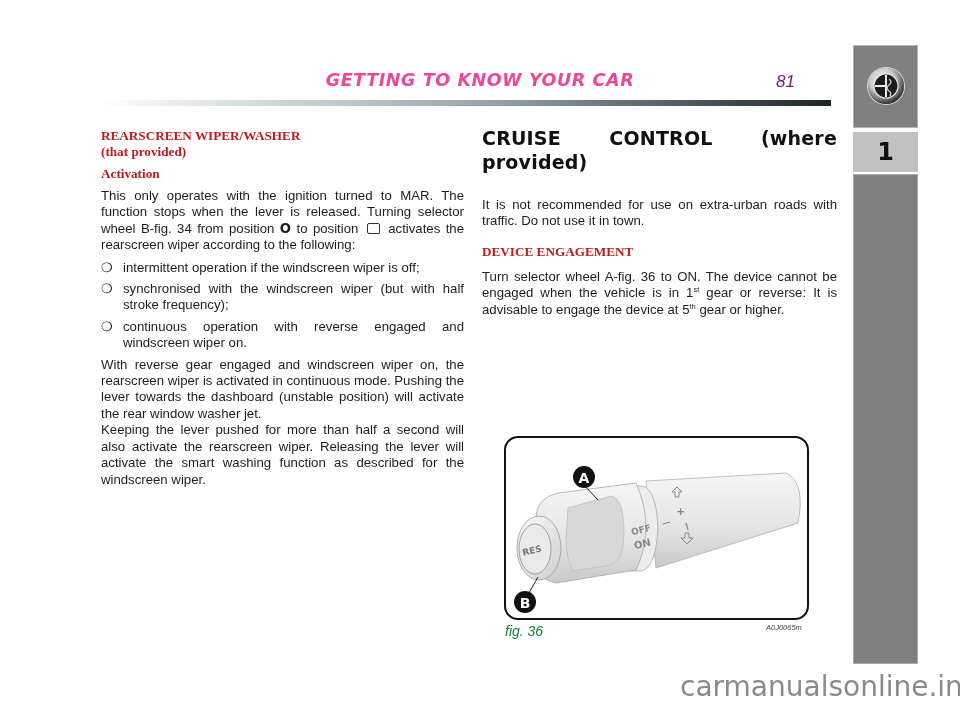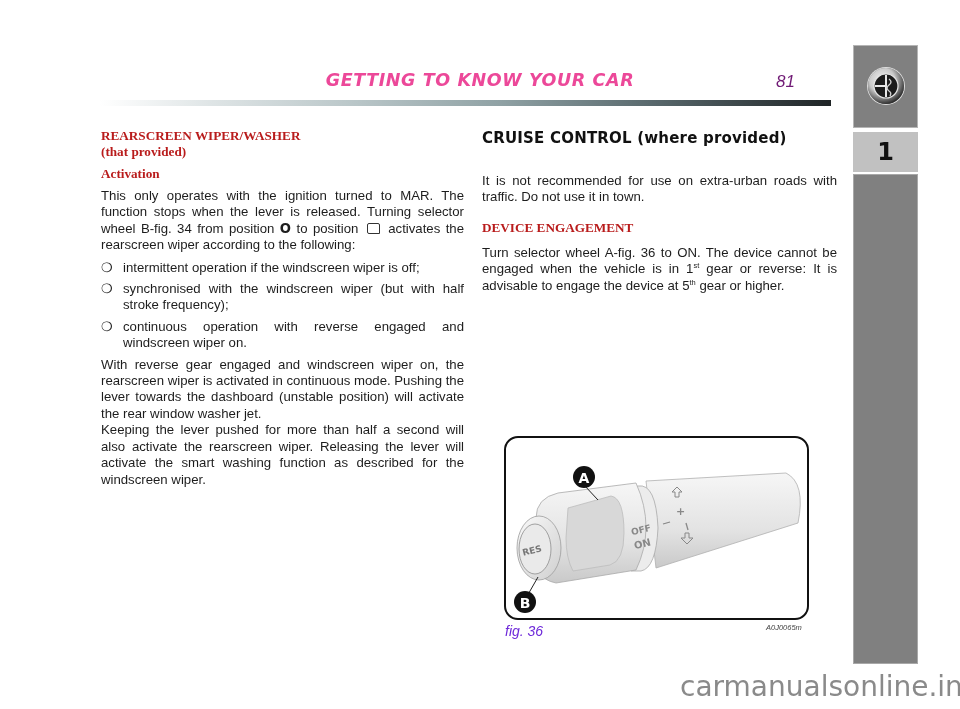--- a/index.html
+++ b/index.html
@@ -23,35 +23,35 @@
             background:radial-gradient(circle at 40% 35%, #f4f4f4 0%, #c9c9c9 40%, #2c2c2c 75%, #0e0e0e 100%);
             box-shadow:0 0 0 1px #dcdcdc; }
     .logo svg { position:absolute; left:0; top:0; }
 
     
     .col { position:absolute; font-size:13.2px; line-height:16.4px; text-align:justify; color:#1d1d1d;
            font-family:"Liberation Sans", sans-serif; transform-origin:left top; }
     .col-left { left:101px; top:128px; width:363px; }
     .col-right { left:482px; top:126px; width:355px; }
     .h-bold { font-family:Liberation Serif, serif; font-weight:bold; font-size:13.2px; line-height:16px; margin:0; color:#b91c1c; }
-    .h-big { font-family:"DejaVu Sans", sans-serif; font-weight:bold; font-size:15px; line-height:24px; margin:0; color:#111; letter-spacing:0.2px; }
+    .h-big { font-family:"DejaVu Sans", sans-serif; font-weight:bold; font-size:19px; line-height:24px; margin:0; color:#111; letter-spacing:0.2px; }
     .p { margin:0; }
     .sp6 { height:6px; }
     .sp9 { height:9px; }
     .sp14 { height:14px; }
     .bullet { display:flex; margin:0 0 5px 0; }
     .bullet .mark { width:22px; flex:none; font-size:13px; }
     .bullet .txt { flex:1; }
     sup { font-size:7.5px; line-height:0; vertical-align:super; }
     .bold-o { font-weight:bold; font-family:"DejaVu Sans", sans-serif; }
     .wiper-sym { display:inline-block; width:11px; height:9px; border:1px solid #333; border-radius:2px 2px 0 2px; position:relative; top:1px; margin:0 3px; }
 
     
     .fig-box { left:504px; top:436px; width:305px; height:184px; border:2.2px solid #111; border-radius:14px; box-sizing:border-box; background:#fff; overflow:hidden; }
-    .fig-caption { left:505px; top:623px; font-style:italic; font-size:14px; color:#6d28d9; }
+    .fig-caption { left:505px; top:623px; font-style:italic; font-size:14px; color:#15803d; }
     .fig-code { left:766px; top:623px; font-style:italic; font-size:7.5px; color:#444; }
     .watermark { left:680px; top:670px; font-family:"DejaVu Sans", sans-serif; font-size:28px; color:#8a8a8a; letter-spacing:0; }
   </style>
 </head>
 <body>
 
 <div class="abs run-title">GETTING TO KNOW YOUR CAR</div>
 <div class="abs page-num">81</div>
 <div class="abs rule"></div>
 

